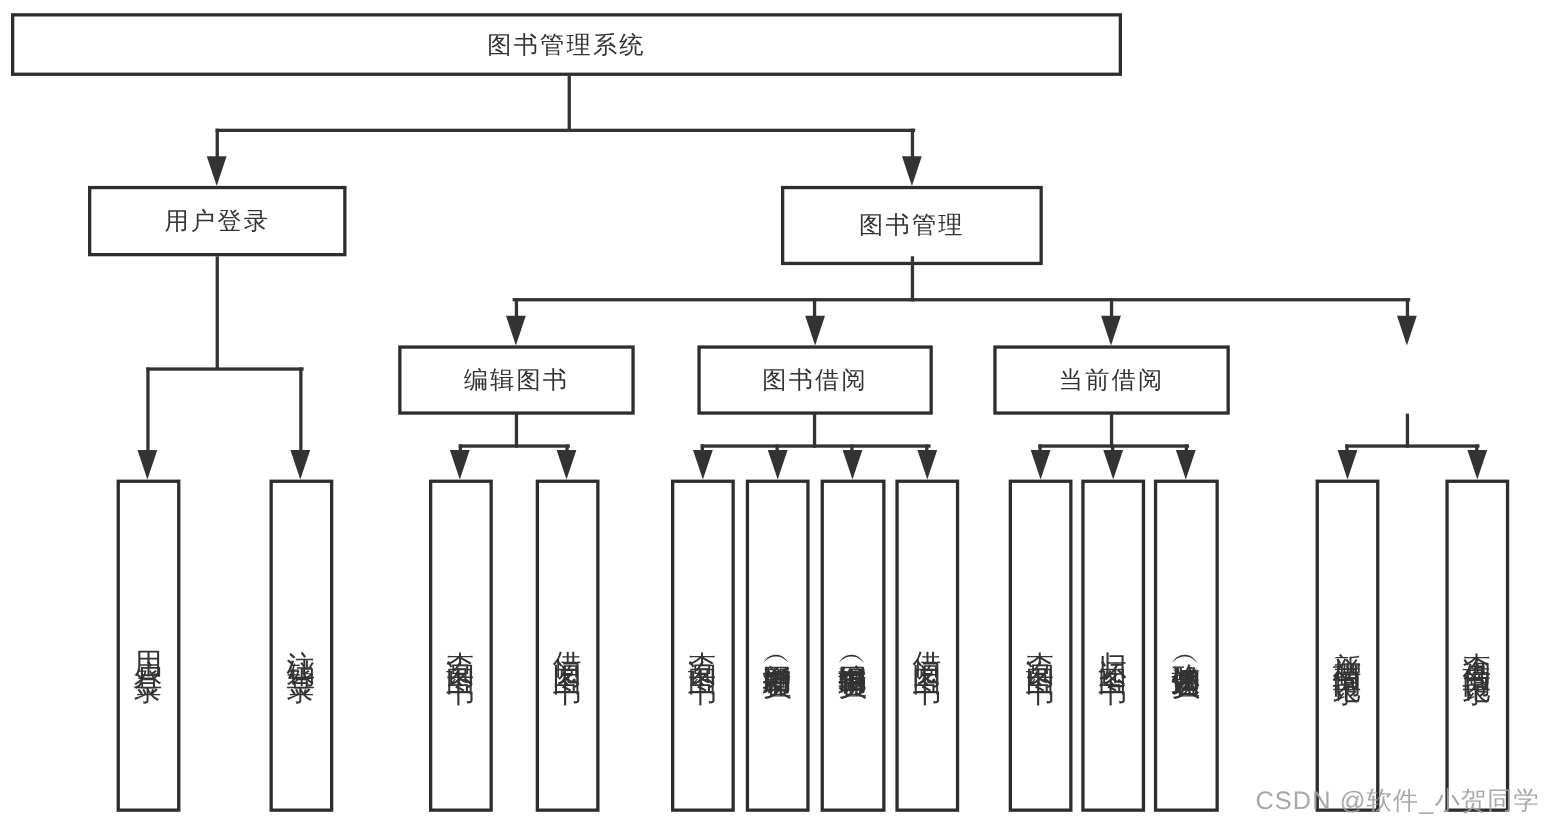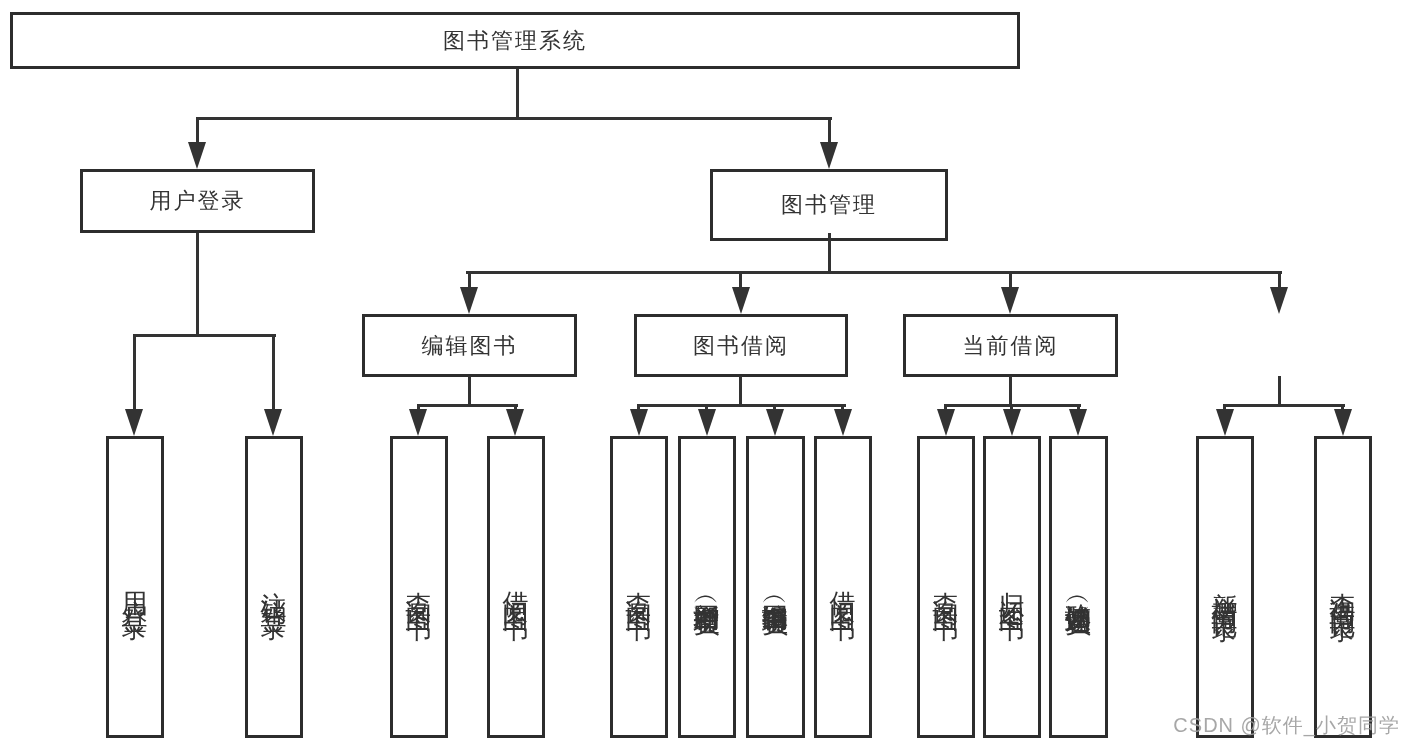--- a/index.html
+++ b/index.html
@@ -21,21 +21,21 @@
   .ls-long span{letter-spacing:1px;}
   .vline{position:absolute;width:3px;background:#333333;}
   .hline{position:absolute;height:3px;background:#333333;}
   .arrow{
     position:absolute;width:0;height:0;
     border-left:9px solid transparent;border-right:9px solid transparent;
     border-top:27px solid #333333;
   }
   .watermark{
     position:absolute;top:712px;right:5px;z-index:10;
-    font-size:20px;color:rgba(160,160,160,0.92);letter-spacing:1px;white-space:nowrap;
+    font-size:23px;color:rgba(160,160,160,0.92);letter-spacing:1px;white-space:nowrap;
   }
 </style>
 </head>
 <body>
 
 <div id="canvas">
 
   <div class="box hbox" style="left:10px;top:12px;width:1010px;height:57px">图书管理系统</div>
 
   <div class="vline" style="left:516px;top:69px;height:49px"></div>

